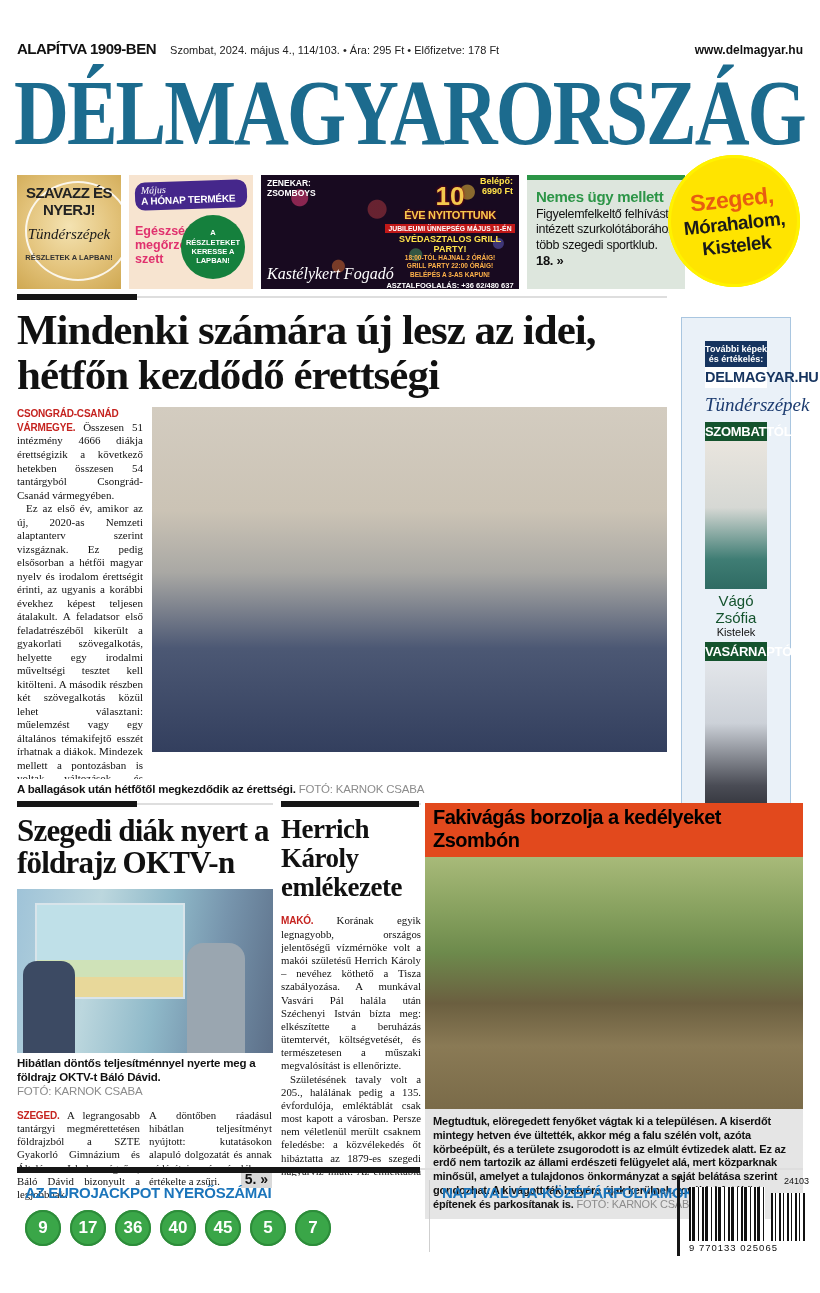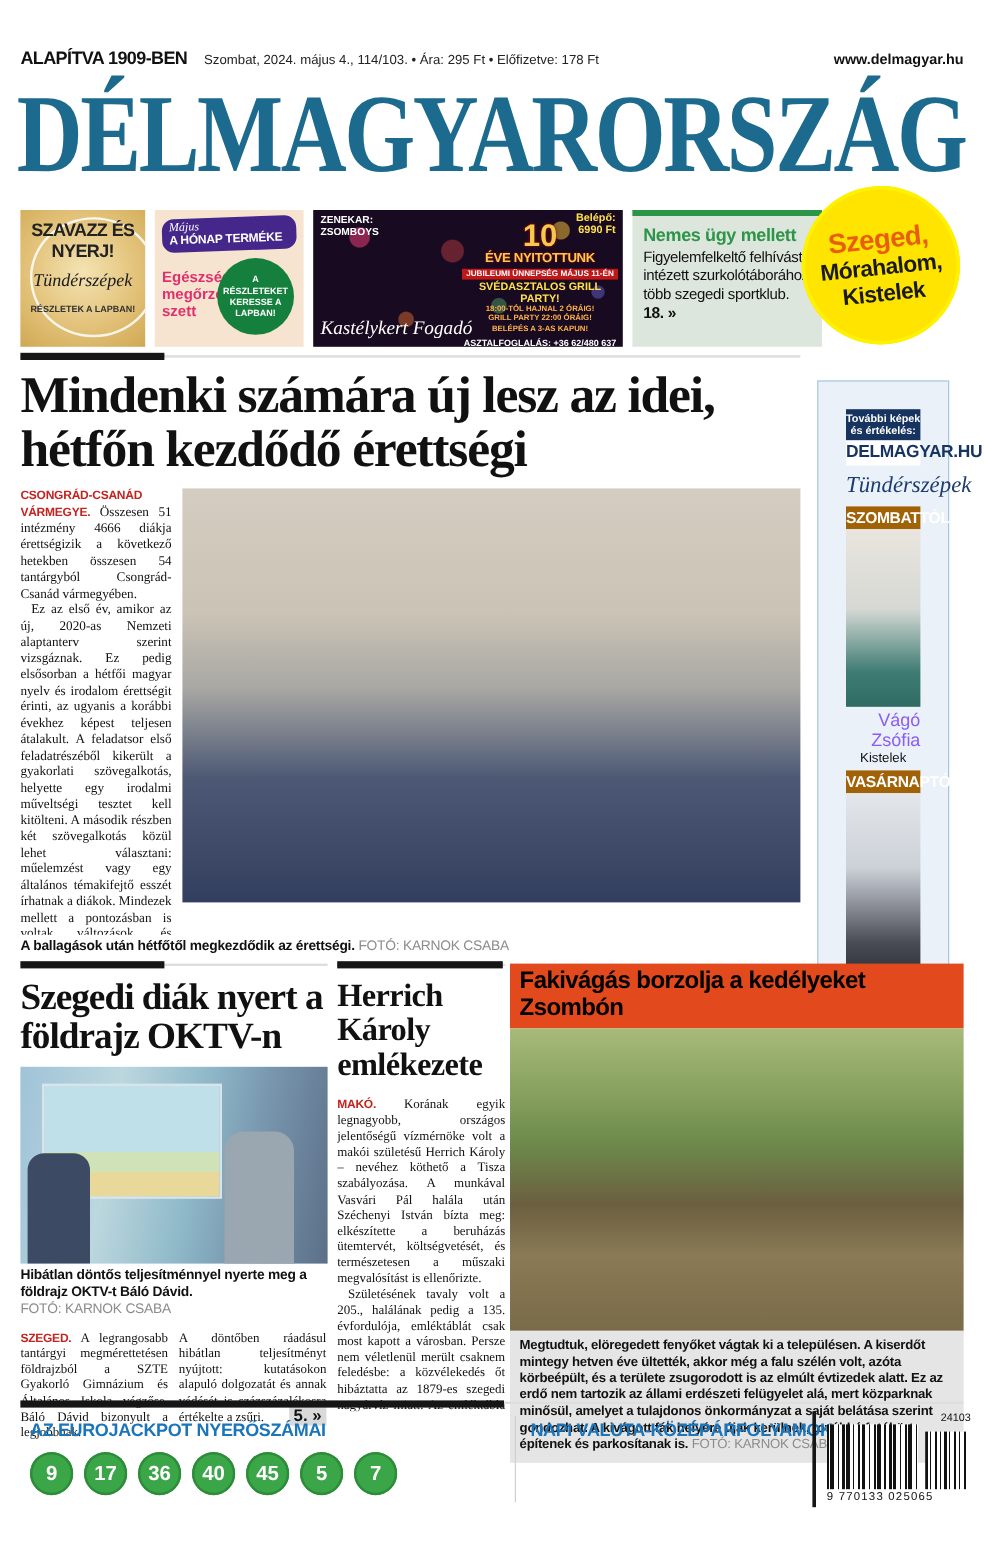--- a/index.html
+++ b/index.html
@@ -81,24 +81,24 @@
       linear-gradient(180deg,#d3ccc0 0%,#cbc3b5 30%,#a9a8a4 48%,#4c5874 70%,#333f5e 100%); }
   .caption { margin-top:4px; font-size:11.5px; letter-spacing:-0.2px; }
   .cap-b { font-weight:bold; }
   .cap-c { color:#8c8c8c; }
 
   
   .sidebar { left:681px; top:296px; width:110px; height:492px; background:#eaf1f8; border:1px solid #a9c6e0; padding:23px;margin-top:21px; }
   .sb-head { background:#16345f; color:#fff; font-weight:bold; font-size:9px; text-align:center; padding:3px 0; }
   .sb-site { background:#fff; color:#16345f; font-weight:bold; font-size:14.5px; text-align:center; padding:2px 0 3px; letter-spacing:-0.3px; }
   .sb-script { font-family:"Liberation Serif",serif; font-style:italic; color:#1d3c70; font-size:19px; text-align:center; padding:6px 0; }
-  .sb-bar { background:#a16207; color:#fff; font-weight:bold; font-size:13px; text-align:center; padding:2px 0; letter-spacing:-0.3px; }
+  .sb-bar { background:#14532d; color:#fff; font-weight:bold; font-size:13px; text-align:center; padding:2px 0; letter-spacing:-0.3px; }
   .sb-photo1 { height:148px; background:linear-gradient(180deg,#e9e5de 0%,#d6d8d4 45%,#3f7d74 80%,#2f6b63 100%); }
   .sb-photo2 { height:178px; background:linear-gradient(180deg,#e3e6ea 0%,#ccd1d8 35%,#4a4c55 70%,#15161c 100%); }
-  .sb-name { color:#8b5cf6; font-size:15px; text-align:right; margin-top:3px; }
+  .sb-name { color:#14532d; font-size:15px; text-align:center; margin-top:3px; }
   .sb-city { font-size:11px; text-align:center; }
   .sb-city-sm { font-size:10.5px; text-align:center; }
   .sb-foot { font-size:10px; text-align:center; margin-top:5px; line-height:1.2; letter-spacing:-0.2px; }
   .sb-link { color:#2f74c0; }
 
   
   .story2 { left:17px; top:803px; width:256px; }
   .h2line { font-family:"Liberation Serif",serif; font-weight:bold; font-size:31px; line-height:1.04; letter-spacing:-0.8px; margin-top:6px; }
   .s2-photo { margin-top:10px; height:164px; background:
       linear-gradient(100deg,#9fc3d8 0%,#bcd7de 30%,#8fb9c9 55%,#7795ad 75%,#5c6f88 100%); position:relative; }

